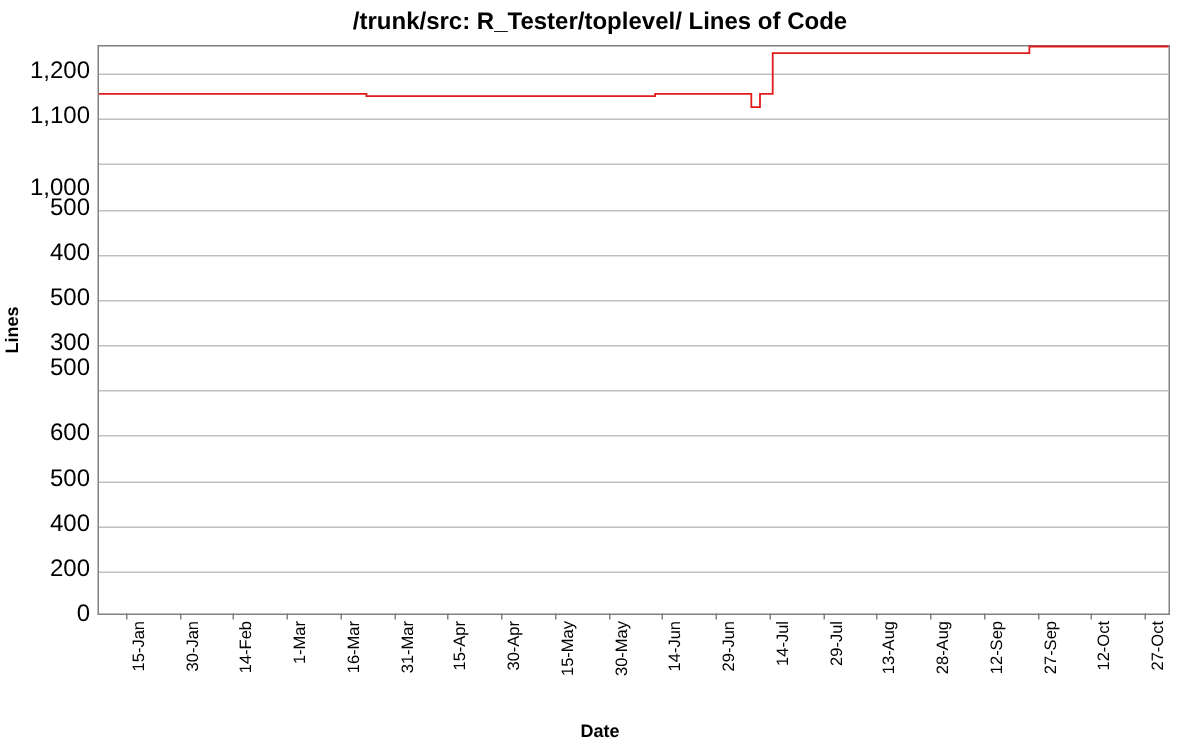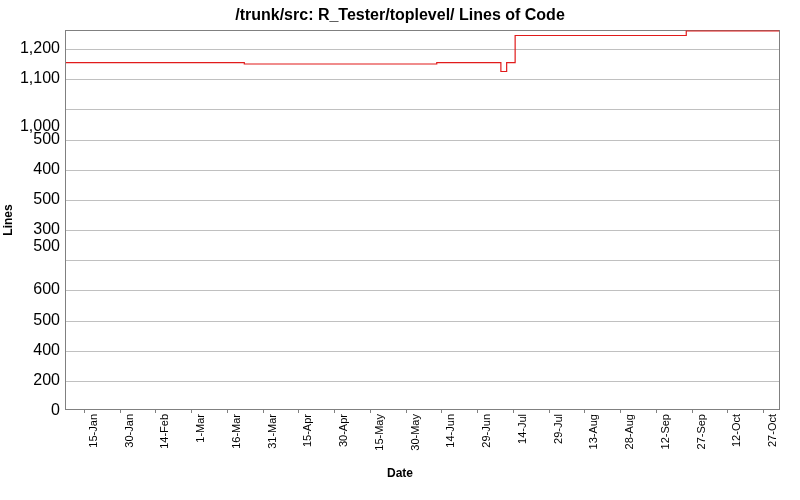--- a/index.html
+++ b/index.html
@@ -74,21 +74,21 @@
     font-size: 12px;
     font-weight: bold;
     color: #000;
     transform: rotate(-90deg) translate(-50%, -50%);
     transform-origin: left top;
   }
   .x-axis-label {
     position: absolute;
     left: 0;
     width: 800px;
-    bottom: 20px;
+    bottom: 6px;
     text-align: center;
     font-size: 12px;
     font-weight: bold;
     color: #000;
   }
   svg.line-layer {
     position: absolute;
     left: 0;
     top: 0;
     width: 100%;

